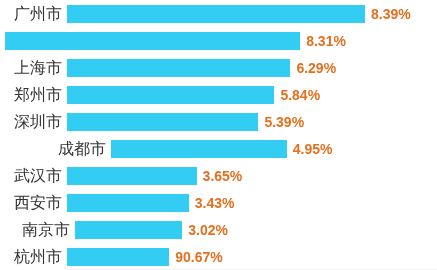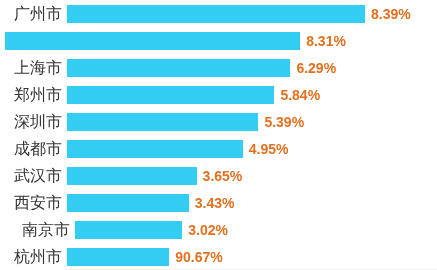--- a/index.html
+++ b/index.html
@@ -105,21 +105,21 @@
 
   <div class="row" style="top:108px">
     <div class="cat-label" style="color: rgb(51, 51, 51);">深圳市</div>
     <div class="bar-zone">
       <div class="bar" style="width: 191.4px; background: rgb(51, 204, 242);"></div>
       <div class="value-label" style="color: rgb(227, 112, 31);">5.39%</div>
     </div>
   </div>
 
   <div class="row" style="top:135px">
-    <div class="cat-label" style="color: rgb(51, 51, 51);">成都市</div>
+    <div class="cat-label" style="color: rgb(51, 51, 51); padding-left: 44px;">成都市</div>
     <div class="bar-zone">
       <div class="bar" style="width: 175.8px; background: rgb(51, 204, 242);"></div>
       <div class="value-label" style="color: rgb(227, 112, 31);">4.95%</div>
     </div>
   </div>
 
   <div class="row" style="top:162px">
     <div class="cat-label" style="color: rgb(51, 51, 51);">武汉市</div>
     <div class="bar-zone">
       <div class="bar" style="width: 129.6px; background: rgb(51, 204, 242);"></div>

